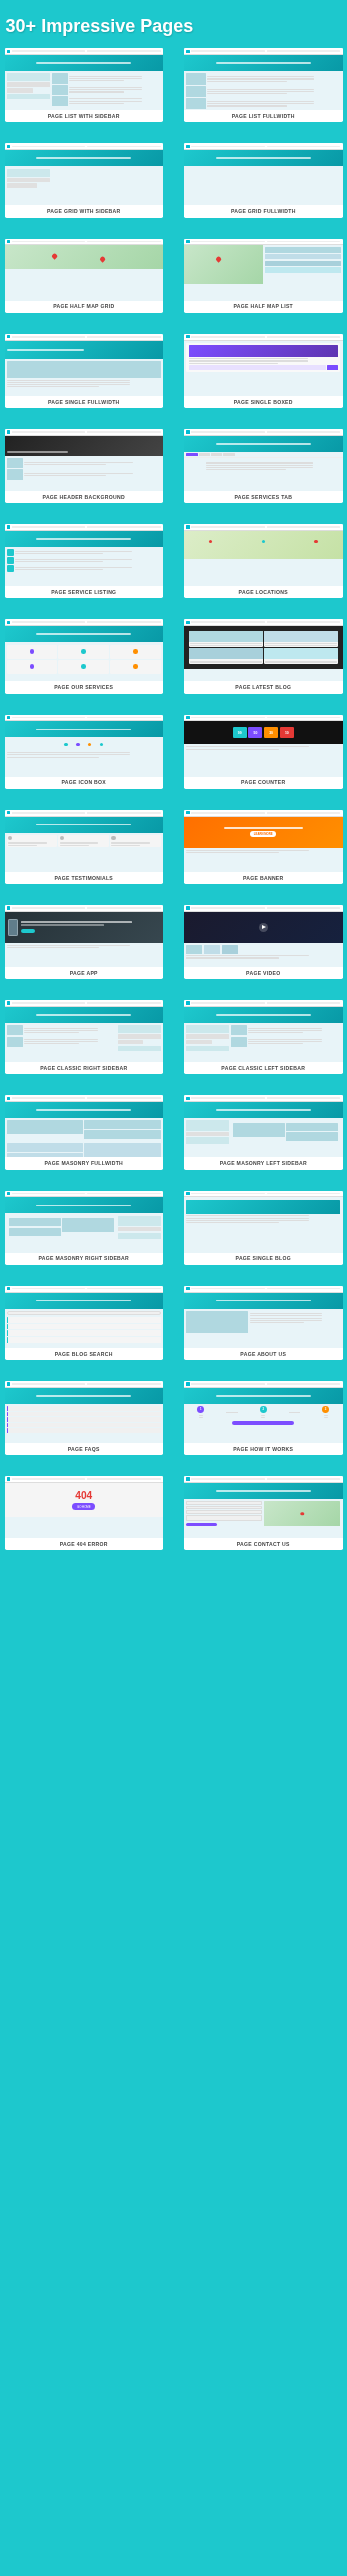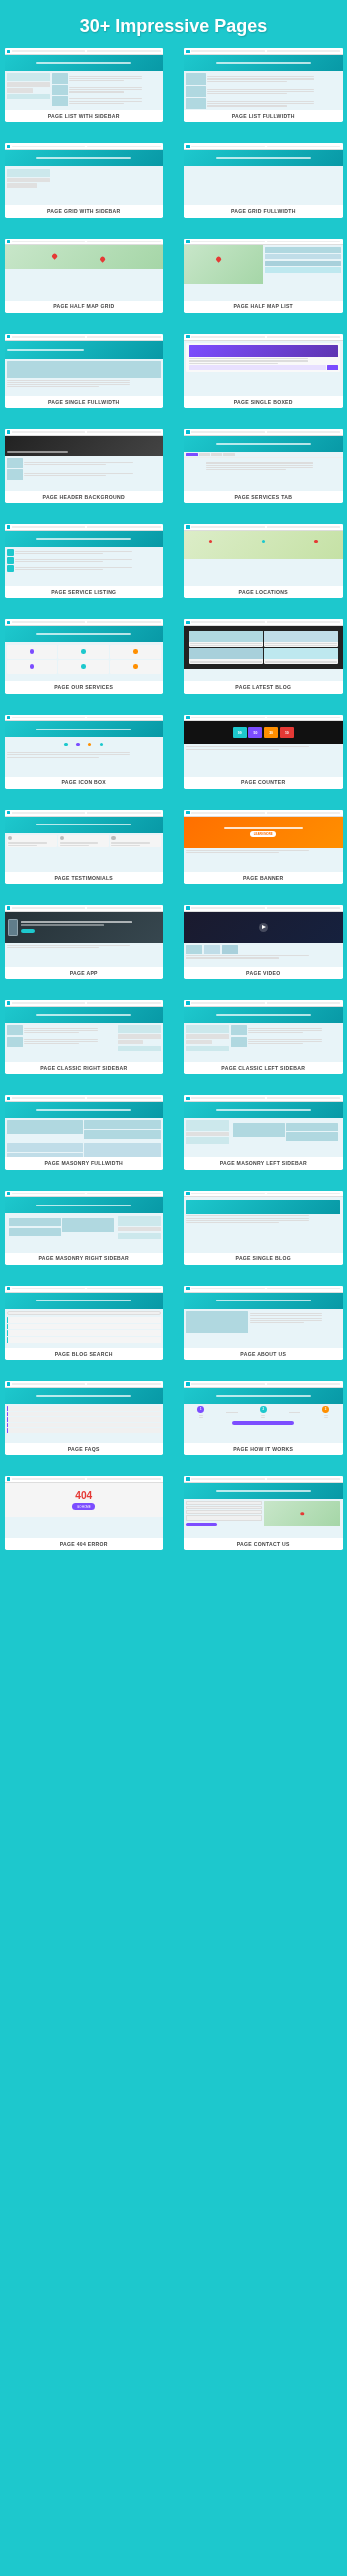--- a/index.html
+++ b/index.html
@@ -4,21 +4,21 @@
   <style>
     * { box-sizing: border-box; margin: 0; padding: 0; }
     body {
       background: #1dc8cd;
       font-family: Arial, sans-serif;
       width: 347px;
       margin: 0 auto;
     }
 
     .header {
-      text-align: center;
+      text-align: left;
       padding: 16px 5.6px 11.3px;
     }
     .header h1 {
       font-size: 18px;
       font-weight: 900;
       color: #fff;
       text-shadow: 0.6px 0.6px 1.7px rgba(0,0,0,0.2);
     }
 
     .grid {

